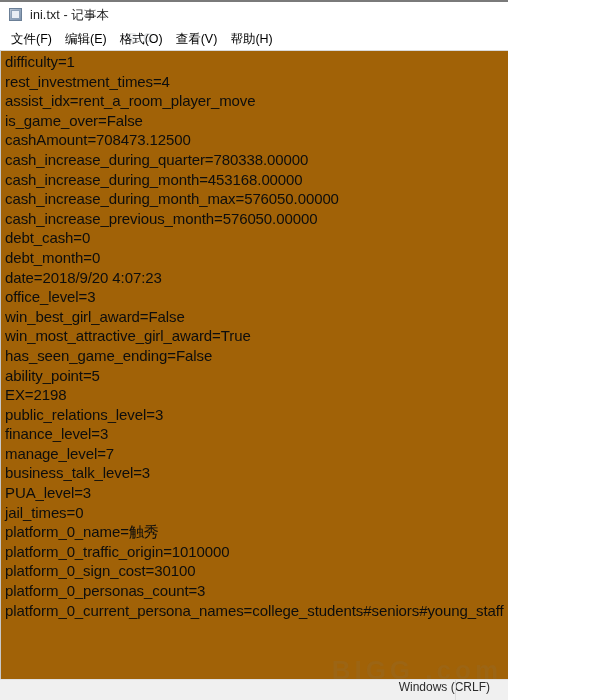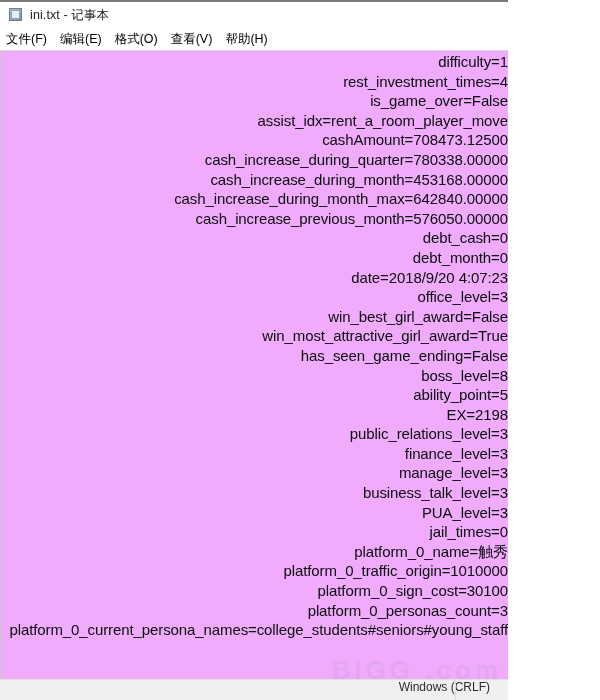--- a/index.html
+++ b/index.html
@@ -68,20 +68,21 @@
     white-space: nowrap;
   }
 
   
   #menu-bar {
     height: 22px;
     flex: 0 0 22px;
     background: #ffffff;
     display: flex;
     align-items: center;
+    padding-left: 5px;
     box-sizing: border-box;
   }
   .menu-item {
     font-size: 12.5px;
     color: #000000;
     padding: 2px 7px 2px 6px;
     white-space: nowrap;
     cursor: default;
     line-height: 15px;
   }
@@ -95,22 +96,21 @@
     border-left: 1px solid #c8c8c8;
     box-sizing: border-box;
     overflow: hidden;
   }
   #editor {
     position: absolute;
     left: 0; top: 0; right: 0; bottom: 0;
     padding: 1px 0 0 4px;
     box-sizing: border-box;
     overflow: hidden;
-    background: #f0abfc;
-    text-align: right;
+    background: #a16207;
   }
   .text-line {
     font-family: "Liberation Sans", "DejaVu Sans", sans-serif;
     font-size: 15px;
     line-height: 19.6px;
     height: 19.6px;
     color: #0d0d0d;
     white-space: pre;
     letter-spacing: -0.1px;
   }
@@ -187,40 +187,39 @@
     <div class="menu-item">编辑(E)</div>
     <div class="menu-item">格式(O)</div>
     <div class="menu-item">查看(V)</div>
     <div class="menu-item">帮助(H)</div>
   </div>
 
   <div id="editor-wrap">
     <div id="editor">
         <div class="text-line">difficulty=1</div>
         <div class="text-line">rest_investment_times=4</div>
+        <div class="text-line">assist_idx=rent_a_room_player_move</div>
         <div class="text-line">is_game_over=False</div>
-        <div class="text-line">assist_idx=rent_a_room_player_move</div>
         <div class="text-line">cashAmount=708473.12500</div>
         <div class="text-line">cash_increase_during_quarter=780338.00000</div>
         <div class="text-line">cash_increase_during_month=453168.00000</div>
-        <div class="text-line">cash_increase_during_month_max=642840.00000</div>
+        <div class="text-line">cash_increase_during_month_max=576050.00000</div>
         <div class="text-line">cash_increase_previous_month=576050.00000</div>
         <div class="text-line">debt_cash=0</div>
         <div class="text-line">debt_month=0</div>
         <div class="text-line">date=2018/9/20 4:07:23</div>
         <div class="text-line">office_level=3</div>
         <div class="text-line">win_best_girl_award=False</div>
         <div class="text-line">win_most_attractive_girl_award=True</div>
         <div class="text-line">has_seen_game_ending=False</div>
-        <div class="text-line">boss_level=8</div>
         <div class="text-line">ability_point=5</div>
         <div class="text-line">EX=2198</div>
         <div class="text-line">public_relations_level=3</div>
         <div class="text-line">finance_level=3</div>
-        <div class="text-line">manage_level=3</div>
+        <div class="text-line">manage_level=7</div>
         <div class="text-line">business_talk_level=3</div>
         <div class="text-line">PUA_level=3</div>
         <div class="text-line">jail_times=0</div>
         <div class="text-line">platform_0_name=触秀</div>
         <div class="text-line">platform_0_traffic_origin=1010000</div>
         <div class="text-line">platform_0_sign_cost=30100</div>
         <div class="text-line">platform_0_personas_count=3</div>
         <div class="text-line">platform_0_current_persona_names=college_students#seniors#young_staff</div>
       </div>
   </div>

